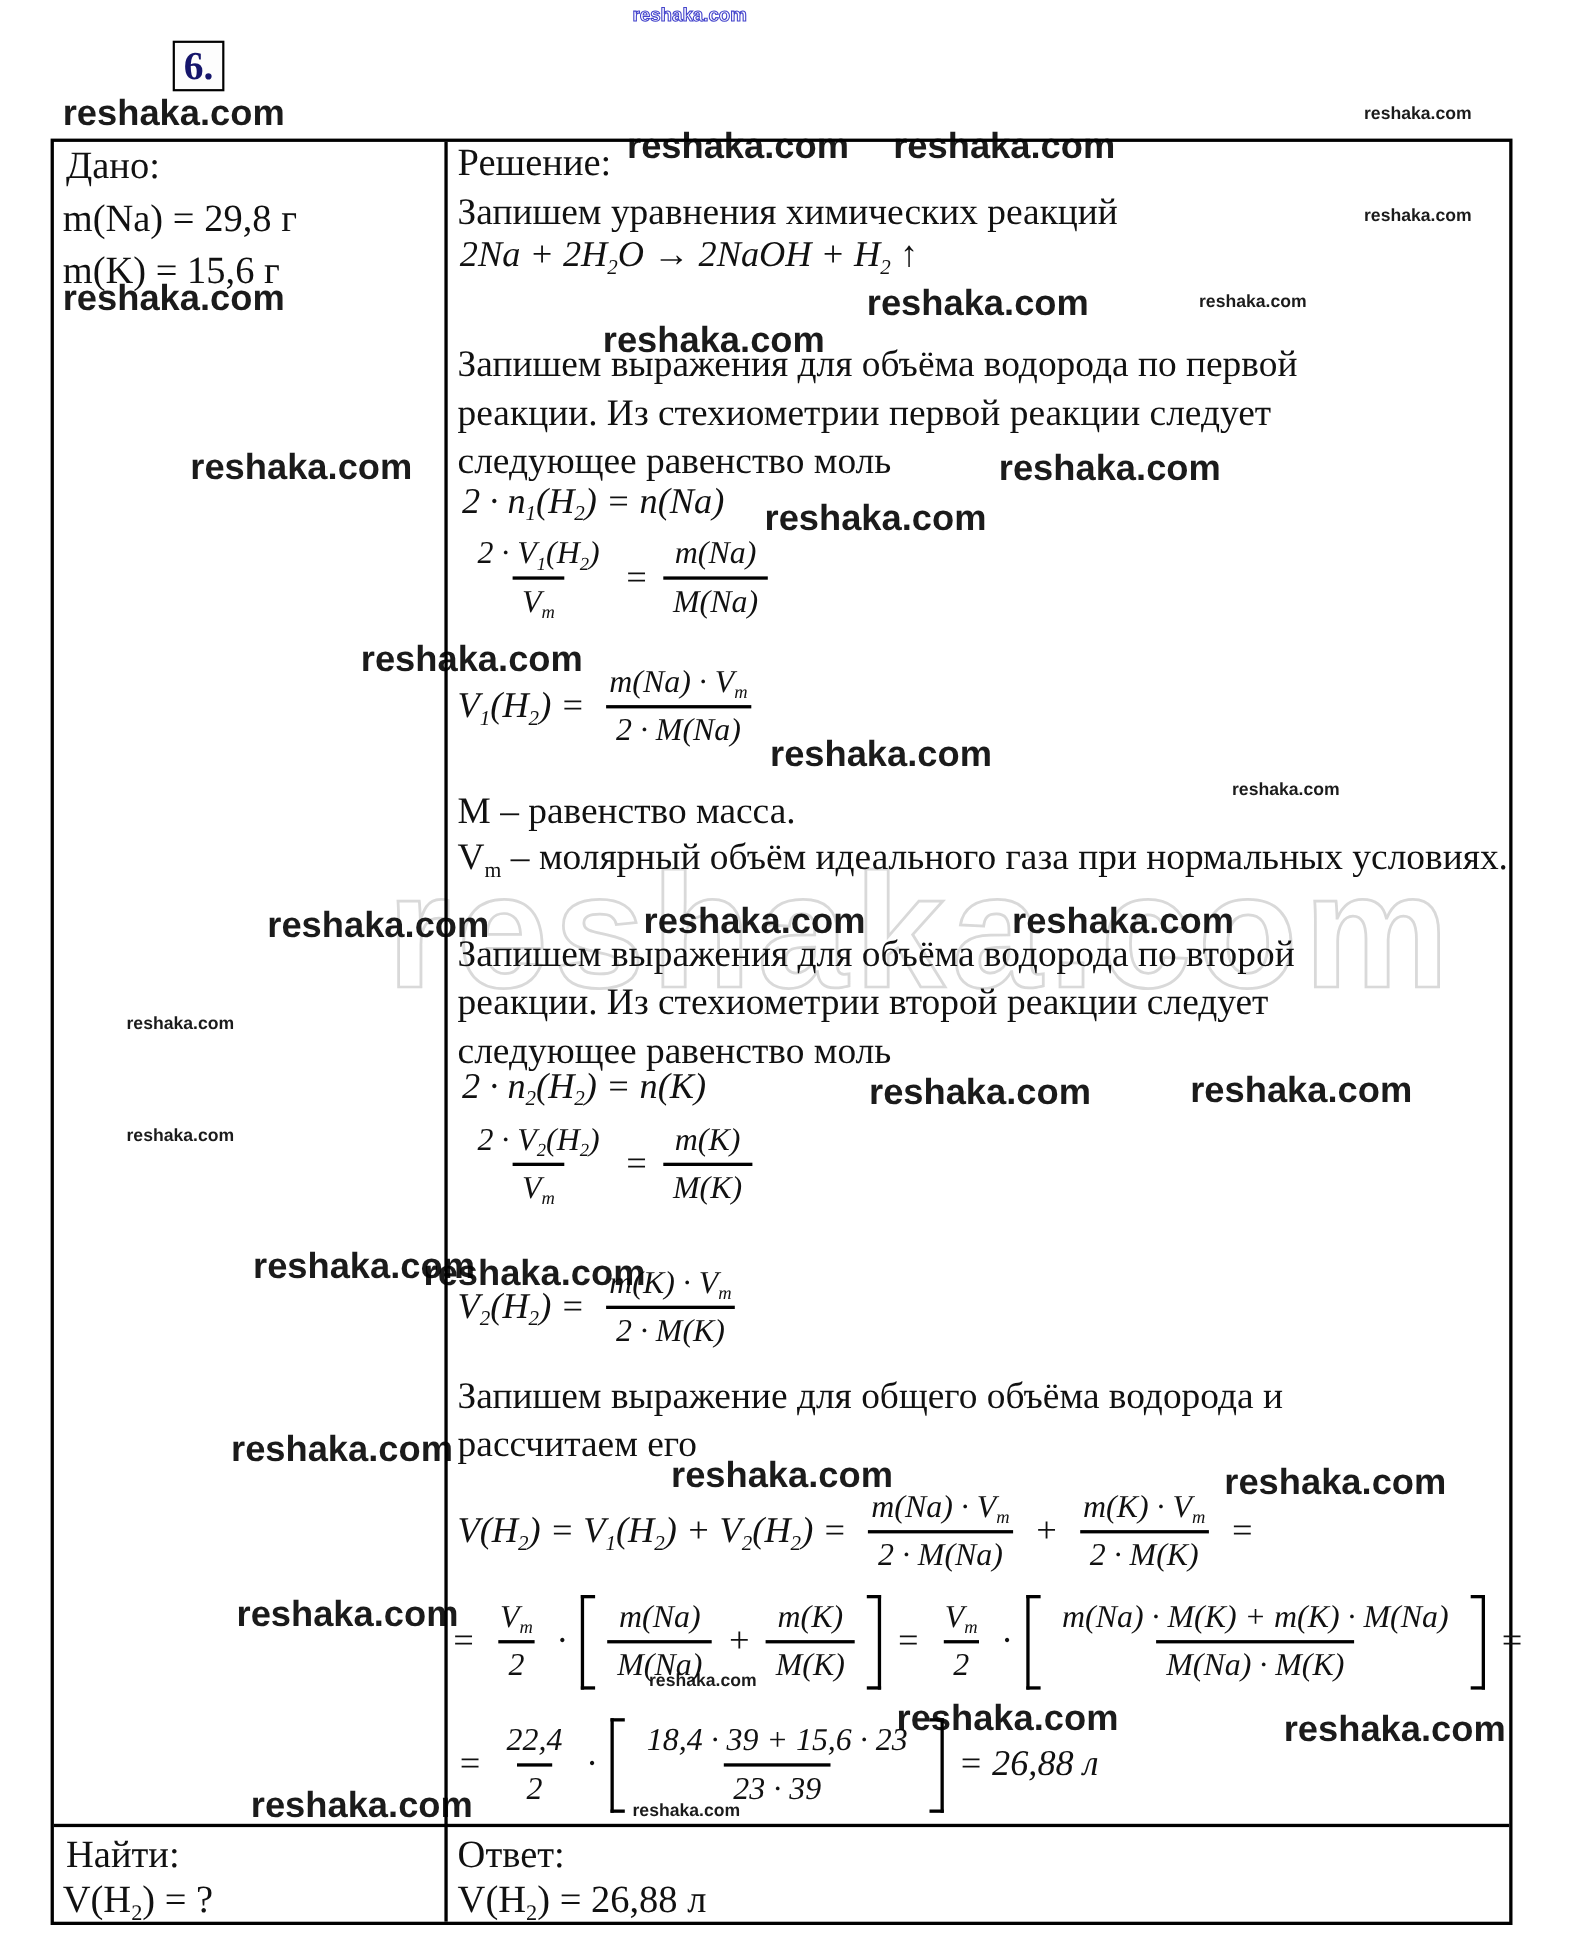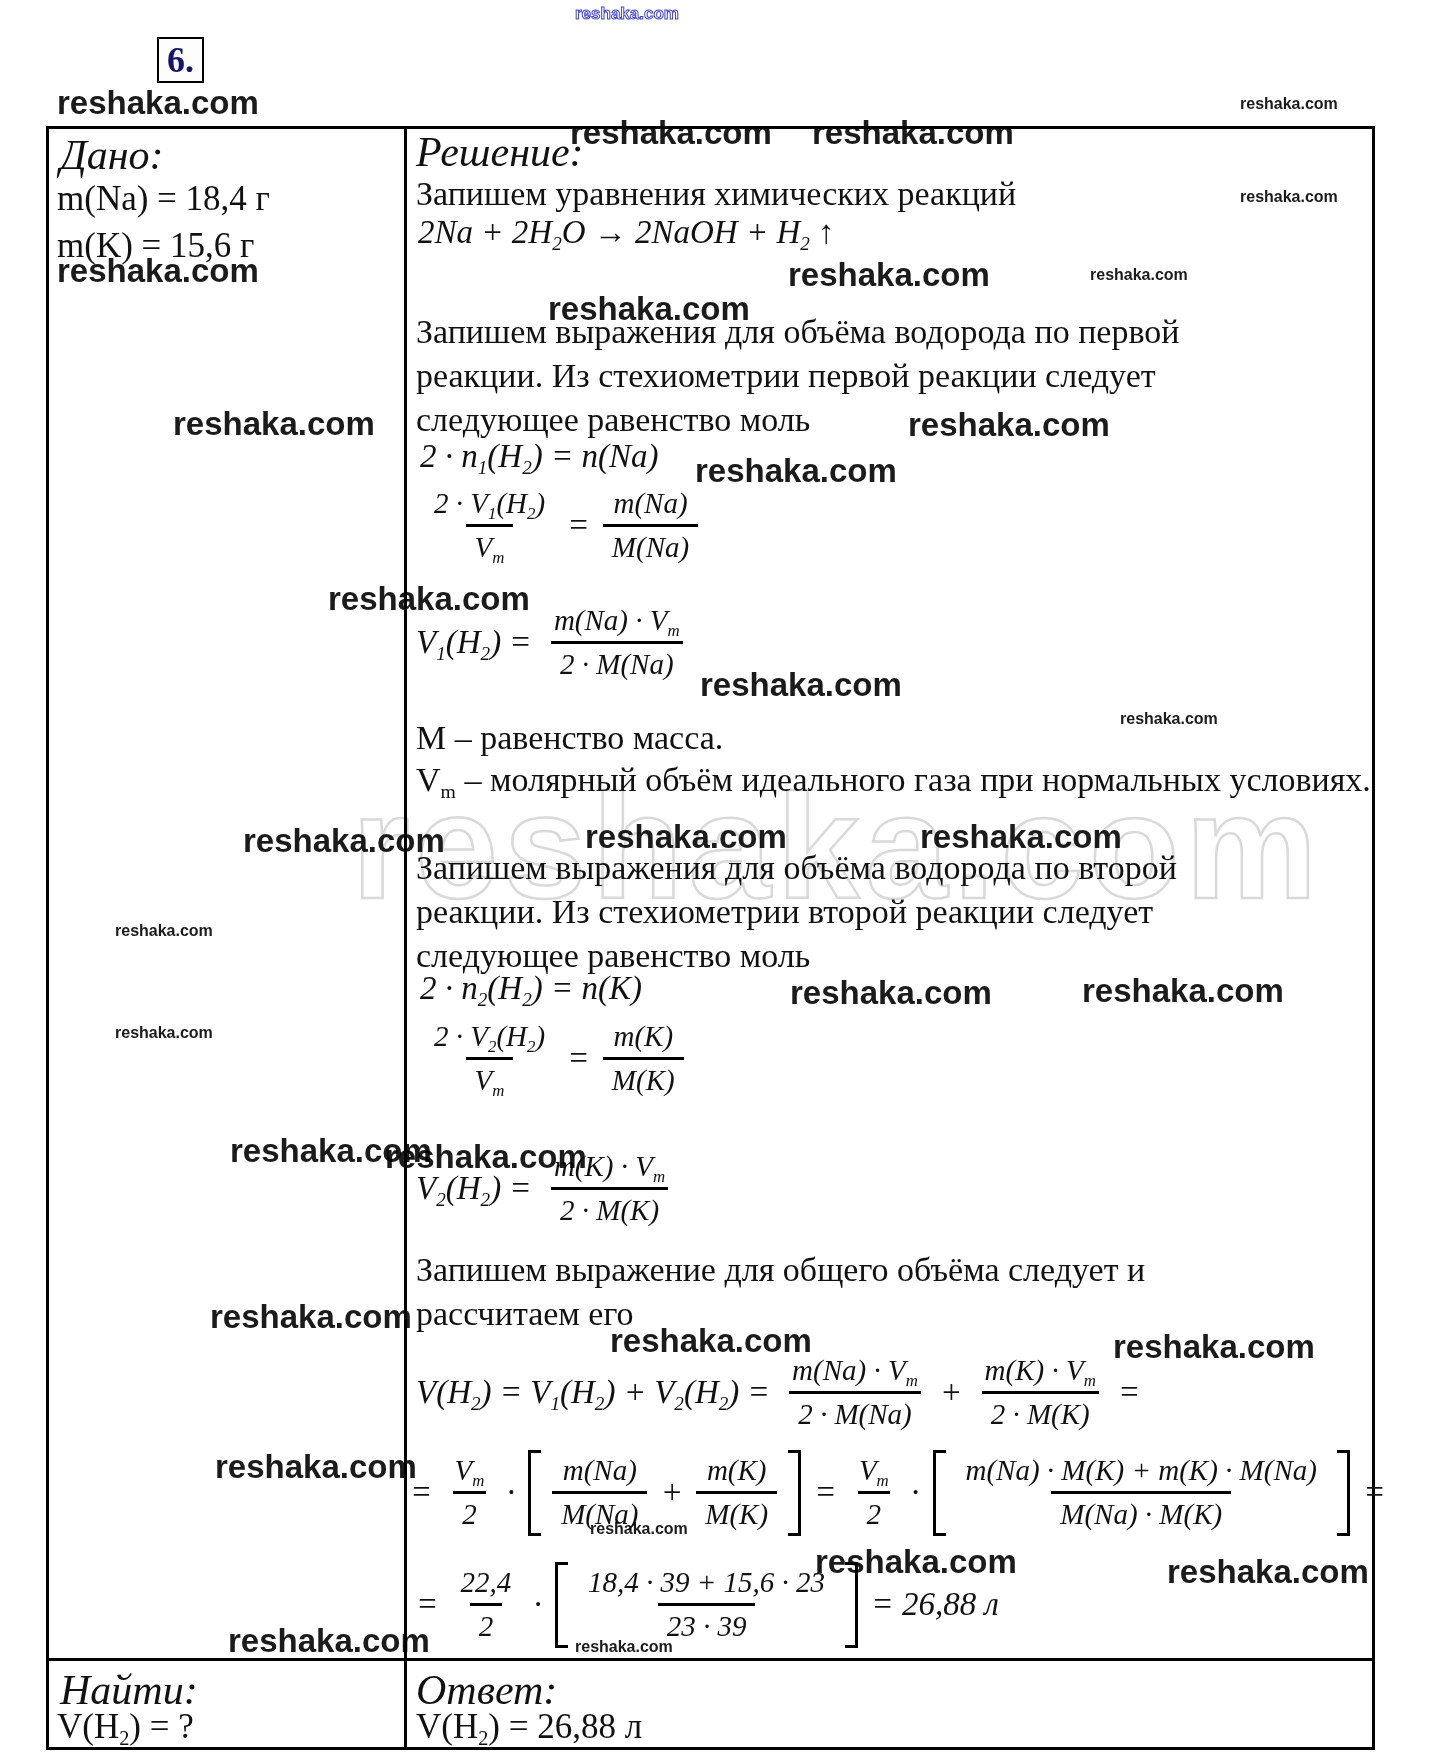--- a/index.html
+++ b/index.html
@@ -12,21 +12,21 @@
   .tbl { position:absolute; left:46px; top:126px; width:1329px; height:1624px;
          border:3px solid #000; }
   .vdiv { position:absolute; left:355px; top:0; width:3px; height:100%; background:#000; }
   .hdiv { position:absolute; left:0; top:1529px; width:100%; height:3px; background:#000; }
   
   .numbox { position:absolute; left:157px; top:37px; width:47px; height:46px;
             border:2px solid #000; display:flex; align-items:center; justify-content:center;
             font-weight:bold; font-size:36px; color:#15156b; background:#fdfdfd; }
   
   .blk { position:absolute; z-index:2; }
-  .label { font-size:42px; line-height:1.15;font-style:italic; }
+  .label { font-size:35px; line-height:1.15; }
   .body-line { font-size:35px; line-height:1.2; white-space:nowrap; }
   .par { font-size:34px; line-height:44px; }
   
   .formula-row { display:flex; align-items:center; font-style:italic; font-size:33px;
                  white-space:pre; }
   .upright { font-style:normal;text-align:center; }
   .run { white-space:pre; }
   sub { font-size:0.58em; line-height:0; vertical-align:-0.35em; font-style:inherit; }
   .frac { display:inline-flex; flex-direction:column; align-items:center;
           vertical-align:middle; margin:0 5px; font-size:29px; line-height:1.15; }
@@ -91,37 +91,37 @@
   <div class="numbox">
     <span>6.</span>
   </div>
 
   <div class="tbl">
     <div class="vdiv"></div>
     <div class="hdiv"></div>
   </div>
 
   <div class="blk label" style="left:60px; top:131px;">Дано:</div>
-  <div class="blk body-line" style="left:57px; top:178px;">m(Na) = 18,4 г</div>
+  <div class="blk body-line" style="left:57px; top:178px;">m(Na) = 29,8 г</div>
   <div class="blk body-line" style="left:57px; top:225px;">m(K) = 15,6 г</div>
 
   <div class="blk label" style="left:416px; top:128px;">Решение:</div>
   <div class="blk par" style="left:416px; top:172px; width:800px;">Запишем уравнения химических реакций</div>
   <div class="blk formula-row" style="left:418px; top:214px;"><span class="run">2Na + 2H<sub>2</sub>O → 2NaOH + H<sub>2</sub> ↑</span></div>
   <div class="blk par" style="left:416px; top:310px; width:795px;">Запишем выражения для объёма водорода по первой реакции. Из стехиометрии первой реакции следует следующее равенство моль</div>
   <div class="blk formula-row" style="left:420px; top:438px;"><span class="run">2 · n<sub>1</sub>(H<sub>2</sub>) = n(Na)</span></div>
   <div class="blk formula-row" style="left:420px; top:485px;"><span class="frac"><span class="num"><span class="run">2 · V<sub>1</sub>(H<sub>2</sub>)</span></span><span class="den"><span class="run">V<sub>m</sub></span></span></span><span class="run"> = </span><span class="frac"><span class="num"><span class="run">m(Na)</span></span><span class="den"><span class="run">M(Na)</span></span></span></div>
   <div class="blk formula-row" style="left:416px; top:602px;"><span class="run">V<sub>1</sub>(H<sub>2</sub>) = </span><span class="frac"><span class="num"><span class="run">m(Na) · V<sub>m</sub></span></span><span class="den"><span class="run">2 · M(Na)</span></span></span></div>
   <div class="blk par" style="left:416px; top:716px; width:830px;">М – равенство масса.</div>
   <div class="blk par upright" style="left:416px; top:758px; width:830px;"><span class="run">V<sub>m</sub> – молярный объём идеального газа при нормальных условиях.</span></div>
   <div class="blk par" style="left:416px; top:846px; width:800px;">Запишем выражения для объёма водорода по второй реакции. Из стехиометрии второй реакции следует следующее равенство моль</div>
   <div class="blk formula-row" style="left:420px; top:970px;"><span class="run">2 · n<sub>2</sub>(H<sub>2</sub>) = n(K)</span></div>
   <div class="blk formula-row" style="left:420px; top:1018px;"><span class="frac"><span class="num"><span class="run">2 · V<sub>2</sub>(H<sub>2</sub>)</span></span><span class="den"><span class="run">V<sub>m</sub></span></span></span><span class="run"> = </span><span class="frac"><span class="num"><span class="run">m(K)</span></span><span class="den"><span class="run">M(K)</span></span></span></div>
   <div class="blk formula-row" style="left:416px; top:1148px;"><span class="run">V<sub>2</sub>(H<sub>2</sub>) = </span><span class="frac"><span class="num"><span class="run">m(K) · V<sub>m</sub></span></span><span class="den"><span class="run">2 · M(K)</span></span></span></div>
-  <div class="blk par" style="left:416px; top:1248px; width:800px;">Запишем выражение для общего объёма следует и рассчитаем его</div>
+  <div class="blk par" style="left:416px; top:1248px; width:800px;">Запишем выражение для общего объёма водорода и рассчитаем его</div>
   <div class="blk formula-row" style="left:416px; top:1352px;"><span class="run">V(H<sub>2</sub>) = V<sub>1</sub>(H<sub>2</sub>) + V<sub>2</sub>(H<sub>2</sub>) = </span><span class="frac"><span class="num"><span class="run">m(Na) · V<sub>m</sub></span></span><span class="den"><span class="run">2 · M(Na)</span></span></span><span class="run"> + </span><span class="frac"><span class="num"><span class="run">m(K) · V<sub>m</sub></span></span><span class="den"><span class="run">2 · M(K)</span></span></span><span class="run"> =</span></div>
   <div class="blk formula-row" style="left:410px; top:1450px;"><span class="run">= </span><span class="frac"><span class="num"><span class="run">V<sub>m</sub></span></span><span class="den"><span class="run">2</span></span></span><span class="run"> · </span><span class="brk"><span class="brk-l"></span><span class="brk-c"><span class="frac"><span class="num"><span class="run">m(Na)</span></span><span class="den"><span class="run">M(Na)</span></span></span><span class="run"> + </span><span class="frac"><span class="num"><span class="run">m(K)</span></span><span class="den"><span class="run">M(K)</span></span></span></span><span class="brk-r"></span></span><span class="run"> = </span><span class="frac"><span class="num"><span class="run">V<sub>m</sub></span></span><span class="den"><span class="run">2</span></span></span><span class="run"> · </span><span class="brk"><span class="brk-l"></span><span class="brk-c"><span class="frac"><span class="num"><span class="run">m(Na) · M(K) + m(K) · M(Na)</span></span><span class="den"><span class="run">M(Na) · M(K)</span></span></span></span><span class="brk-r"></span></span><span class="run"> =</span></div>
   <div class="blk formula-row" style="left:416px; top:1562px;"><span class="run">= </span><span class="frac"><span class="num"><span class="run">22,4</span></span><span class="den"><span class="run">2</span></span></span><span class="run"> · </span><span class="brk"><span class="brk-l"></span><span class="brk-c"><span class="frac"><span class="num"><span class="run">18,4 · 39 + 15,6 · 23</span></span><span class="den"><span class="run">23 · 39</span></span></span></span><span class="brk-r"></span></span><span class="run"> = 26,88 л</span></div>
 
   <div class="blk label" style="left:60px; top:1666px;">Найти:</div>
   <div class="blk body-line upright" style="left:57px; top:1706px; font-size:35px;"><span class="run">V(H<sub>2</sub>) = ?</span></div>
 
   <div class="blk label" style="left:416px; top:1666px;">Ответ:</div>
   <div class="blk body-line upright" style="left:416px; top:1706px; font-size:35px;"><span class="run">V(H<sub>2</sub>) = 26,88 л</span></div>
 

